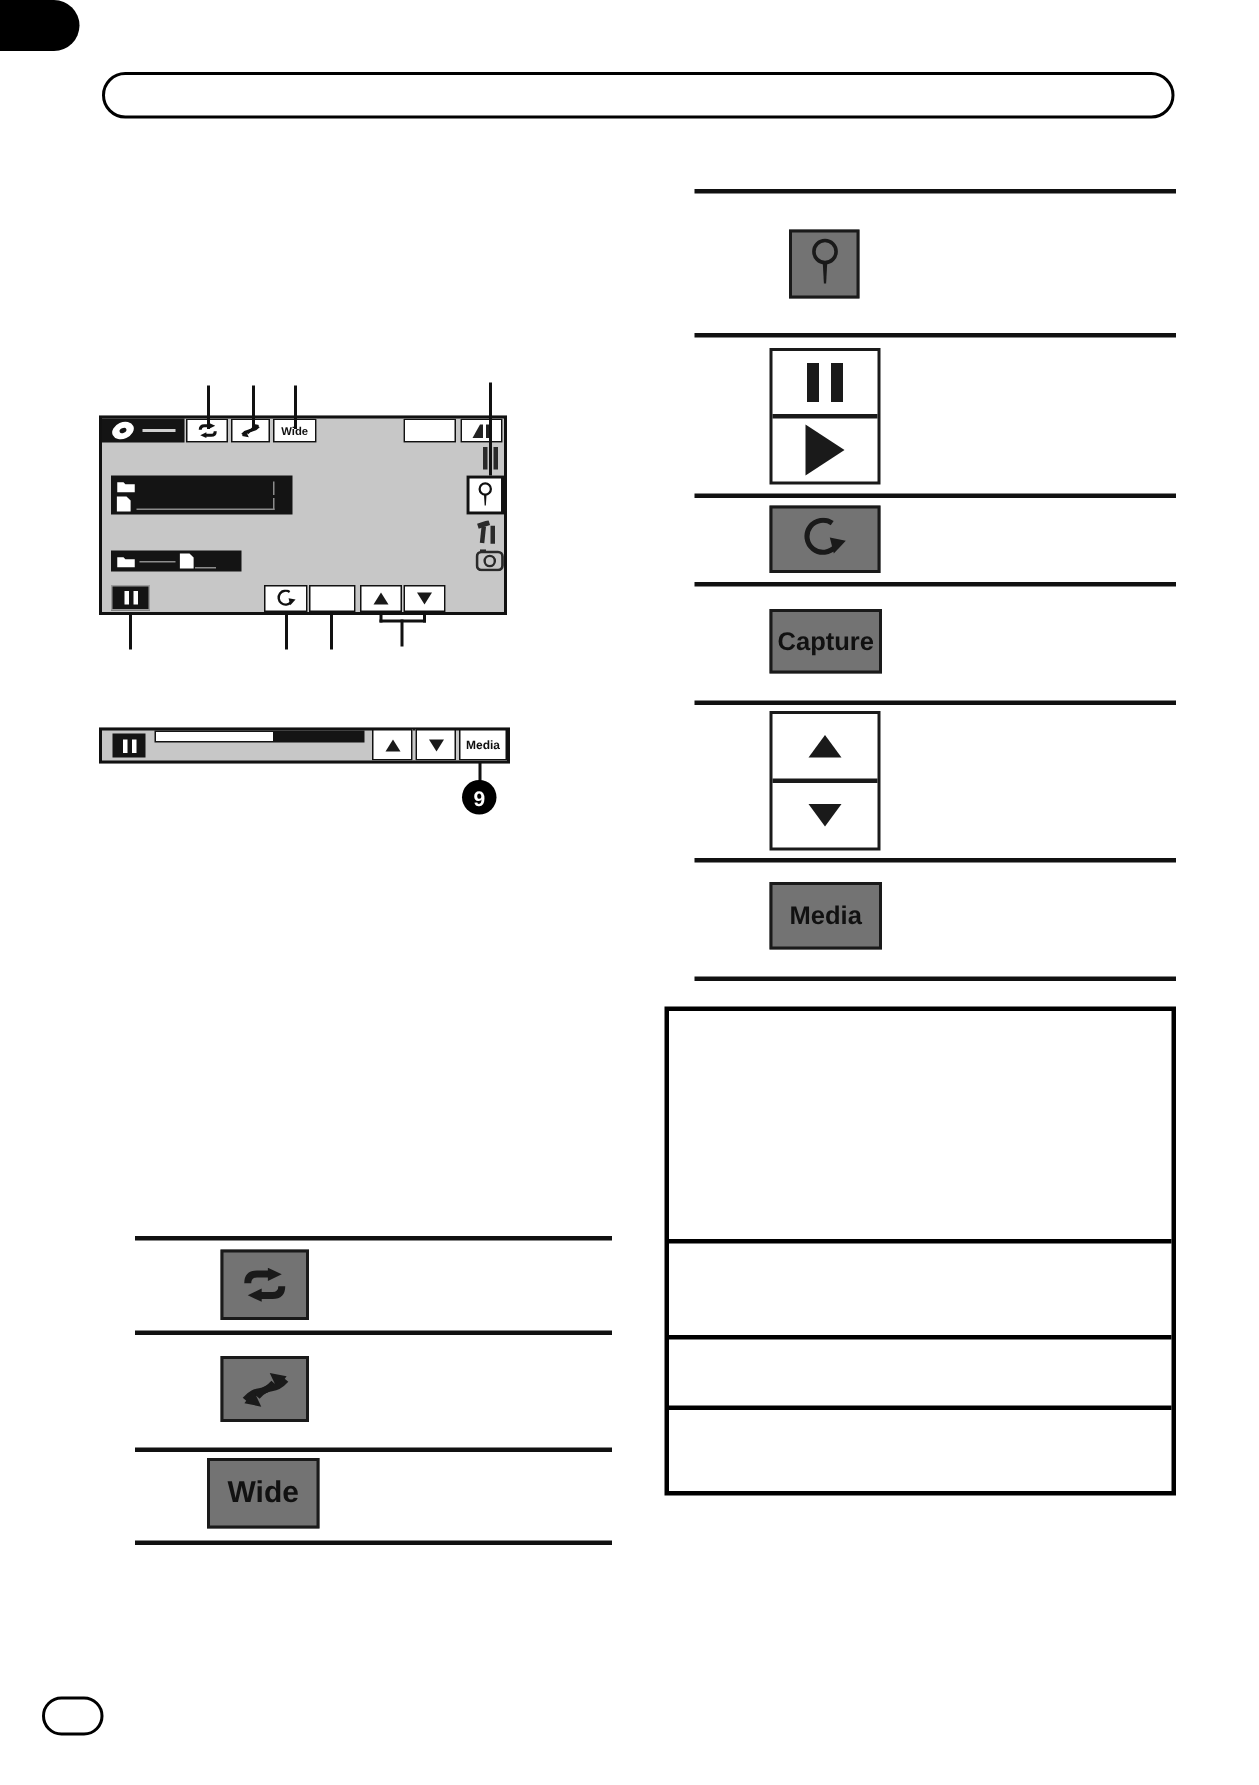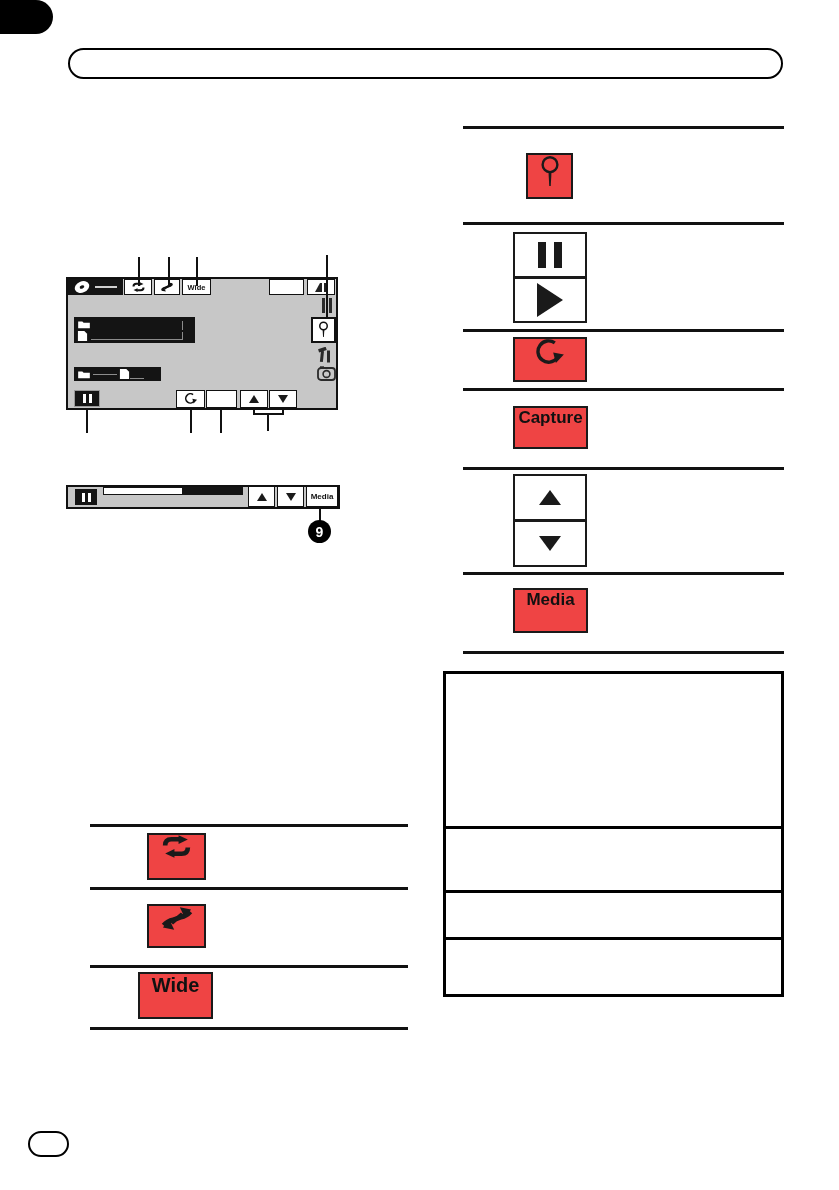--- a/index.html
+++ b/index.html
@@ -19,21 +19,21 @@
   .fig-btn.thin { border-width:1.5px; }
   .tinylabel { font-size:8px; font-weight:bold; color:#111; letter-spacing:0; }
 
   
   .cl-v { position:absolute; width:2px; background:#111; }
   .cl-h { position:absolute; height:2px; background:#111; }
   .badge { position:absolute; width:23px; height:23px; background:#000; border-radius:50%; color:#fff; font-weight:bold; font-size:14px; display:flex; align-items:center; justify-content:center; }
 
   
   .rule { position:absolute; height:3px; background:#111; }
-  .tbl-btn { position:absolute; background:#ef4444; border:2px solid #1a1a1a; display:flex; justify-content:center; }
+  .tbl-btn { position:absolute; background:#737373; border:2px solid #1a1a1a; display:flex; align-items:center; justify-content:center; }
   .tbl-btn .lbl { font-weight:bold; color:#111; }
   .stack { position:absolute; background:#fff; border:2px solid #1a1a1a; display:flex; flex-direction:column; }
   .stack .half { flex:1; display:flex; align-items:center; justify-content:center; }
   .stack .half:first-child { border-bottom:3px solid #1a1a1a; }
 
   
   .tri-up   { width:0; height:0; border-left:11px solid transparent; border-right:11px solid transparent; border-bottom:15px solid #1a1a1a; }
   .tri-down { width:0; height:0; border-left:11px solid transparent; border-right:11px solid transparent; border-top:15px solid #1a1a1a; }
   .tri-up.sm   { border-left-width:5px; border-right-width:5px; border-bottom-width:8px; }
   .tri-down.sm { border-left-width:5px; border-right-width:5px; border-top-width:8px; }

